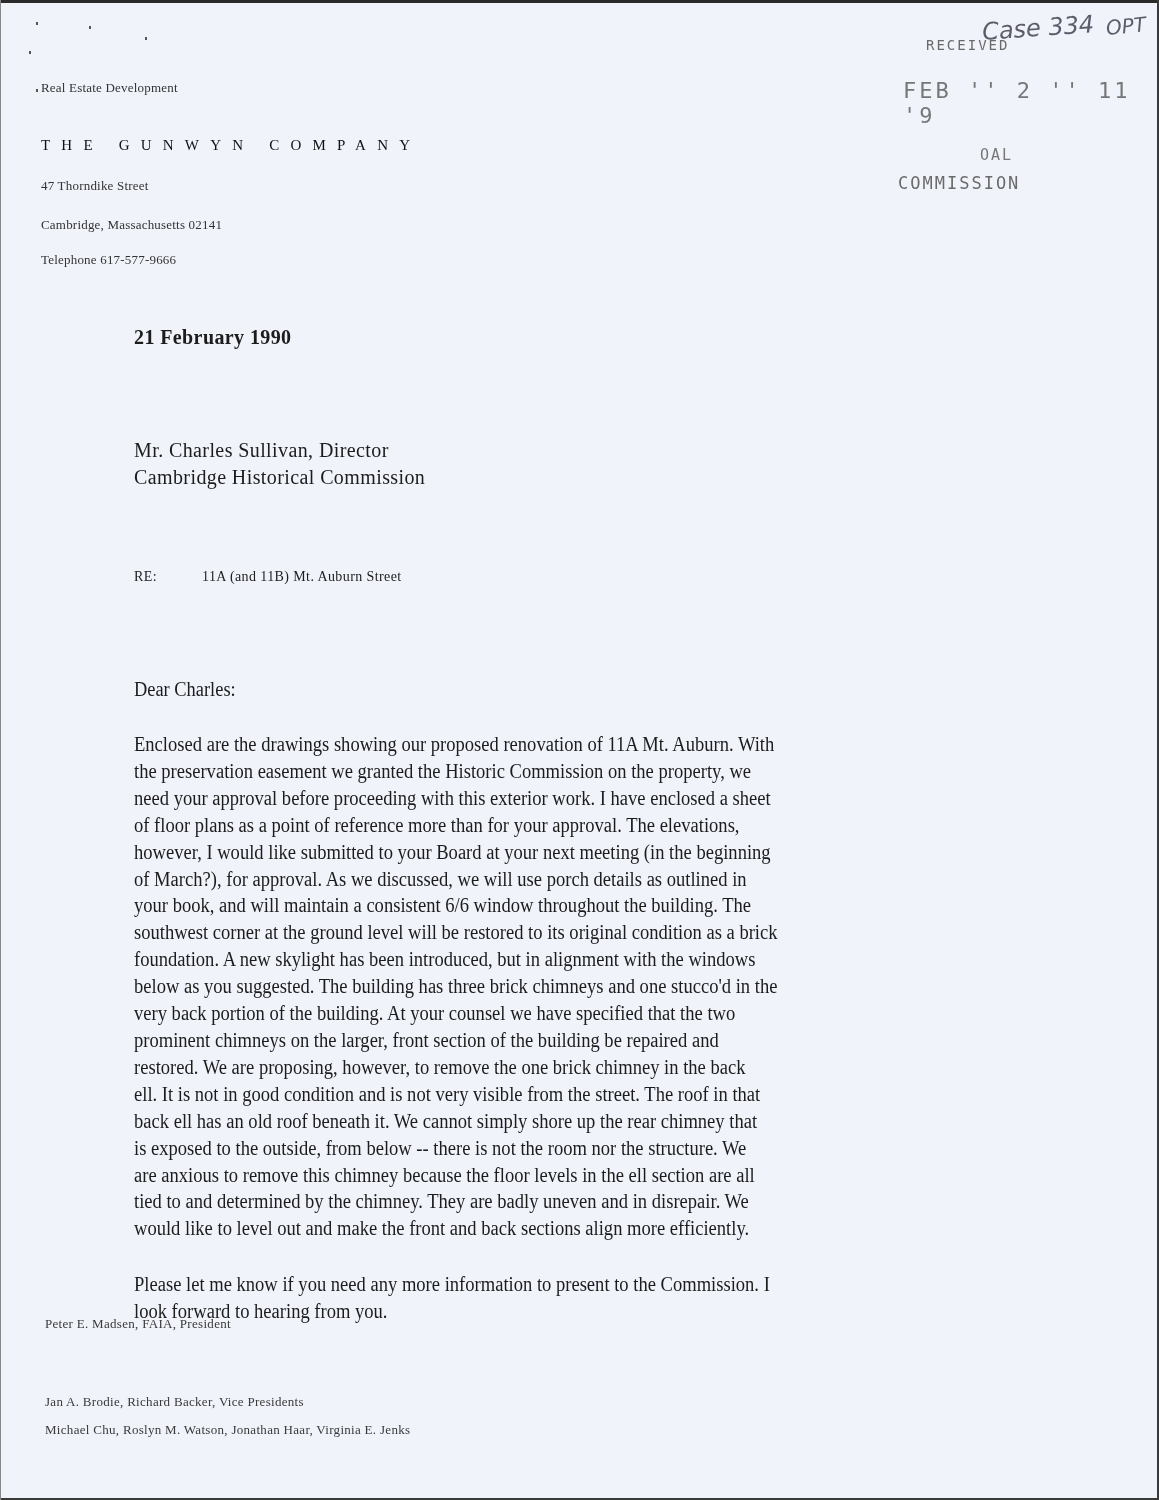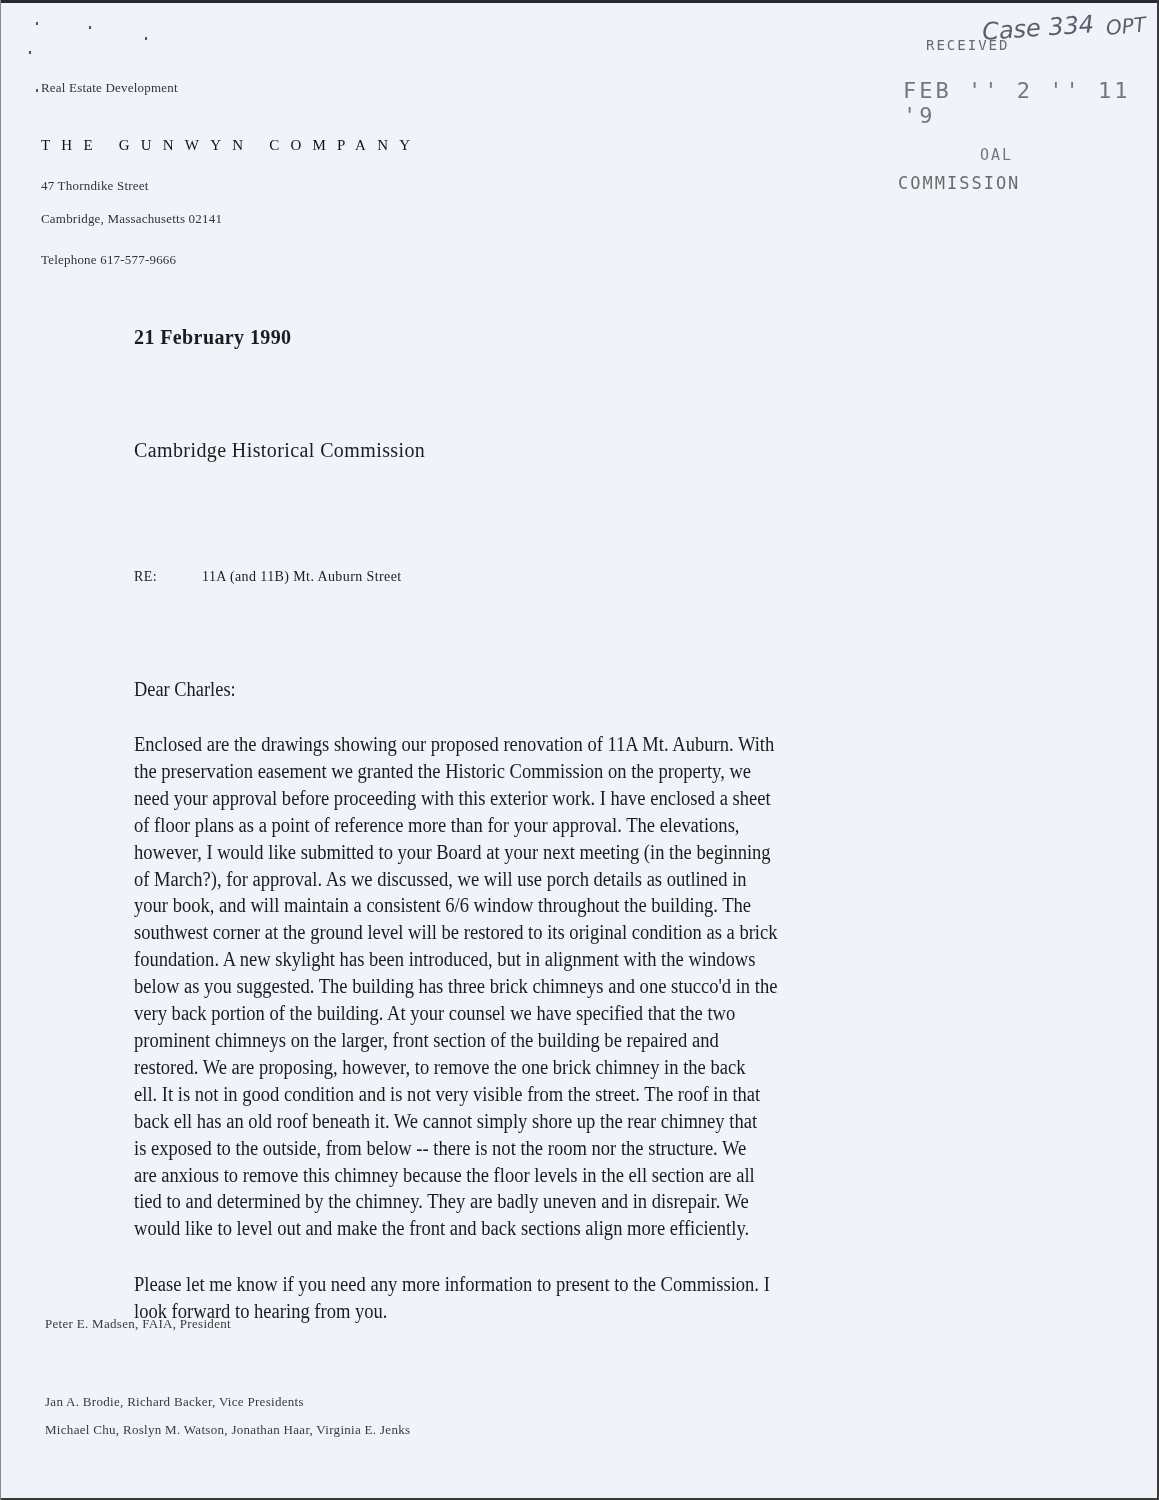--- a/index.html
+++ b/index.html
@@ -13,21 +13,21 @@
   .page-edge-right { position: absolute; right: 0; top: 0; width: 2px; height: 1500px; background: #3a3a3a; }
   .page-edge-bottom { position: absolute; left: 0; bottom: 0; width: 1159px; height: 2px; background: #3a3a3a; }
   .page-edge-left { position: absolute; left: 0; top: 0; width: 1px; height: 1500px; background: #888; }
 
   .specks span { position: absolute; width: 2px; height: 3px; background: #555; }
 
   .lh-tagline { position: absolute; left: 41px; top: 64px; font-size: 13px; color: #333; letter-spacing: 0.2px; margin-top: 16px; }
   .lh-company { position: absolute; left: 41px; top: 137px; font-size: 15px; letter-spacing: 11.2px; color: #111; }
   .lh-line { position: absolute; left: 41px; font-size: 13px; color: #333; letter-spacing: 0.2px; }
   .lh-street { top: 178px; }
-  .lh-city { top: 211px; }
+  .lh-city { top: 217px; }
   .lh-phone { top: 252px; }
 
   .stamp { position: absolute; font-family: "DejaVu Sans Mono", monospace; color: #6a6a6a; }
   .stamp-received { left: 926px; top: 37px; font-size: 14px; letter-spacing: 2px; }
   .stamp-date { left: 903px; top: 78px; font-size: 22px; letter-spacing: 3px; color: #777; }
   .stamp-hist { left: 980px; top: 146px; font-size: 15px; letter-spacing: 2px; color: #777; }
   .stamp-commission { left: 898px; top: 173px; font-size: 17px; letter-spacing: 2px; }
   .handwritten {
     position: absolute; left: 982px; top: 14px; font-size: 24px; color: #5c5c6a;
     font-style: italic; font-family: "DejaVu Sans", sans-serif; transform: rotate(-4deg);
@@ -86,20 +86,21 @@
   <div class="stamp stamp-hist">OAL</div>
   <div class="stamp stamp-commission">COMMISSION</div>
 </div>
 
 <div class="handwritten">Case 334</div>
 <div class="handwritten-2">OPT</div>
 
 <div class="letter-date">21 February 1990</div>
 
 <div class="recipient">
+  <div>Mr. Charles Sullivan, Director</div>
   <div>Cambridge Historical Commission</div>
 </div>
 
 <div class="re-line">
   <span class="re-label">RE:</span><span>11A (and 11B) Mt. Auburn Street</span>
 </div>
 
 <div class="salutation">Dear Charles:</div>
 
 <div class="body-para para-1">

